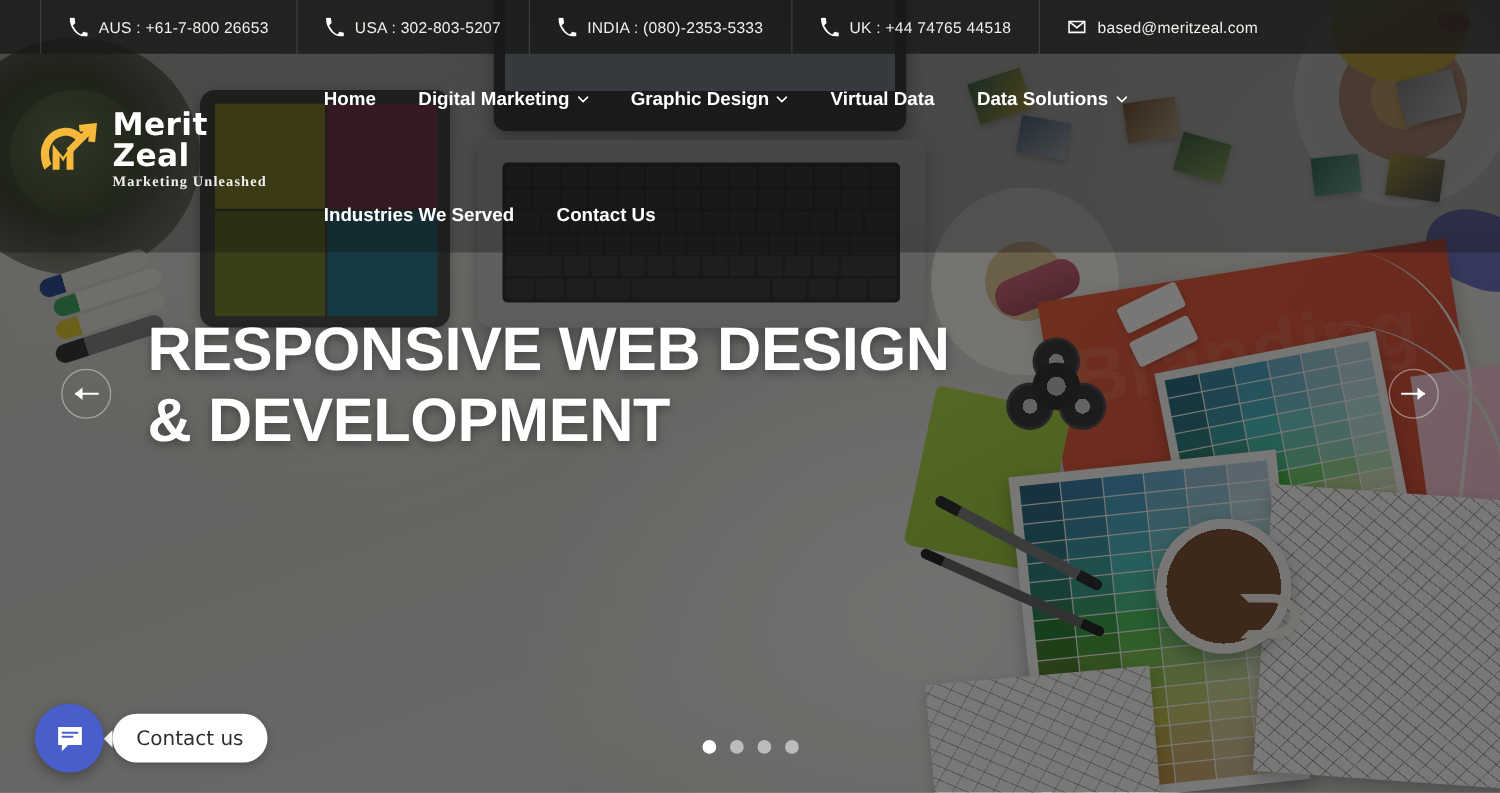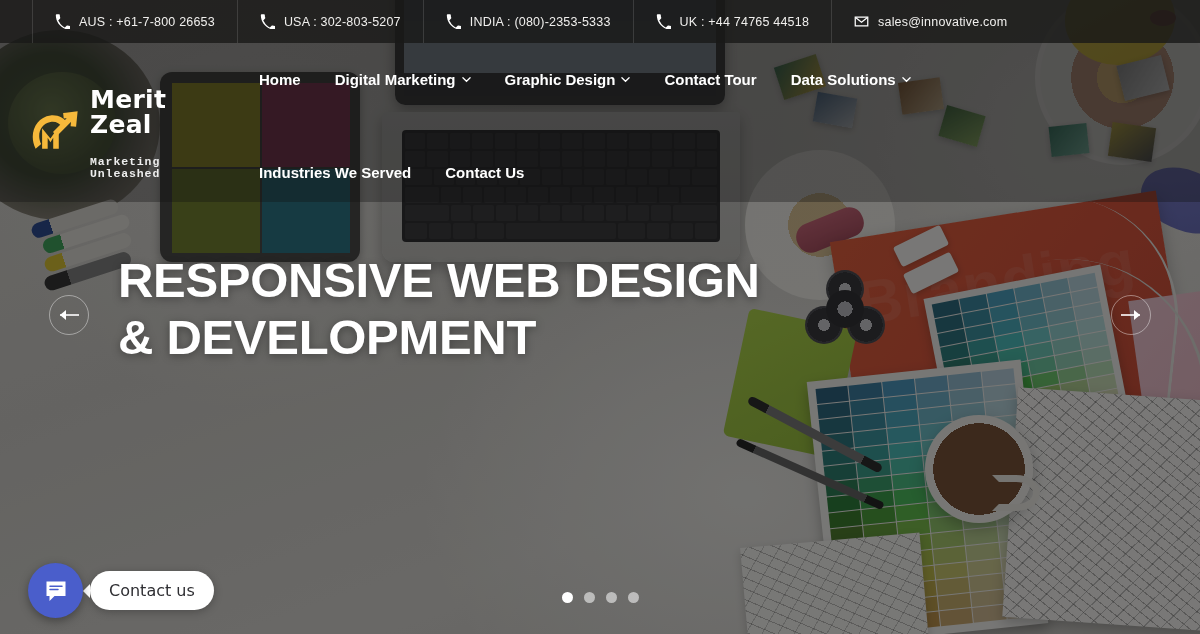--- a/index.html
+++ b/index.html
@@ -195,22 +195,22 @@
 
   
   .navwrap { position:absolute; left:0; top:43px; width:100%; z-index:20;
     display:flex; align-items:flex-start; padding:18px 30px 0 30px; }
 
   .logo { display:flex; align-items:center; gap:8px; width:200px; flex:0 0 auto; padding-top:26px; }
   .logo-mark { width:52px; height:50px; flex:0 0 auto; }
   .logo-text { line-height:1; }
   .logo-title { font-size:25px; font-weight:bold; color:#fff; letter-spacing:.3px;
     font-family:"DejaVu Sans", sans-serif; }
-  .logo-sub { font-size:11.5px; font-weight:bold; color:#ededed; letter-spacing:.9px; margin-top:19px;
-    font-family:Liberation Mono, monospace; }
+  .logo-sub { font-size:11.5px; font-weight:bold; color:#ededed; letter-spacing:.9px; margin-top:4px;
+    font-family:Liberation Serif, serif; }
 
   .menu { flex:1; display:flex; flex-wrap:wrap; align-content:flex-start;
     padding-left:12px; row-gap:28px; }
   .menu-item { display:flex; align-items:center; gap:6px; color:#fff; font-size:15px;
     font-weight:bold; padding:10px 17px; white-space:nowrap; cursor:pointer;
     font-family:"Liberation Sans", sans-serif; }
   .menu-item.break { flex-basis:100%; height:0; padding:0; }
   .caret { width:9px; height:9px; display:inline-block; }
 
   
@@ -611,21 +611,21 @@
       <path d="M6.6 10.8c1.9 3.7 4.9 6.7 8.6 8.6l2.9-2.9c.4-.4.9-.5 1.3-.3 1.4.5 2.9.7 4.4.7.7 0 1.2.6 1.2 1.2V22c0 .7-.6 1.2-1.2 1.2C11.4 23.2 .8 12.6.8 -.6.8-1.3 1.4-1.8 2-1.8h4c.7 0 1.2.6 1.2 1.2 0 1.6.2 3 .7 4.4.1.5 0 1-.3 1.3l-2.9 2.9z" transform="translate(0.5,2.2)"></path>
     </svg>
     <span>UK : +44 74765 44518</span>
   </div>
 
   <div class="tb-item">
     <svg class="tb-ico" viewBox="0 0 24 24">
       <path d="M2 5h20v14H2z" fill="none" stroke="#fff" stroke-width="2"></path>
       <path d="M3 6l9 7 9-7" fill="none" stroke="#fff" stroke-width="2"></path>
     </svg>
-    <span>sales@innovative.com</span>
+    <span>based@meritzeal.com</span>
   </div>
 </div>
 
 <div class="navwrap">
 
   <div class="logo">
     <svg class="logo-mark" viewBox="0 0 56 54">
       <path d="M6 44 C-2 28 6 10 22 8 C30 7 37 11 41 17 L35 21 C32 16 27 14 22 15 C11 17 7 29 12 39 Z" fill="#f6b93b"></path>
       <path d="M13 44 L13 22 L22 33 L31 20 L31 44 L25 44 L25 32 L22 37 L19 32 L19 44 Z" fill="#f6b93b"></path>
       <path d="M29 26 L46 9 M39 8 L48 7 L47 17" stroke="#f6b93b" stroke-width="6" fill="none" stroke-linecap="square"></path>
@@ -651,21 +651,21 @@
     </div>
 
     <div class="menu-item">
       <span>Graphic Design</span>
       <svg class="caret" viewBox="0 0 10 7">
         <path d="M1 1.5L5 5.5L9 1.5" fill="none" stroke="#fff" stroke-width="1.4" stroke-linecap="round"></path>
       </svg>
     </div>
 
     <div class="menu-item">
-      <span>Contact Tour</span>
+      <span>Virtual Data</span>
     </div>
 
     <div class="menu-item">
       <span>Data Solutions</span>
       <svg class="caret" viewBox="0 0 10 7">
         <path d="M1 1.5L5 5.5L9 1.5" fill="none" stroke="#fff" stroke-width="1.4" stroke-linecap="round"></path>
       </svg>
     </div>
 
     <div class="menu-item break"></div>

